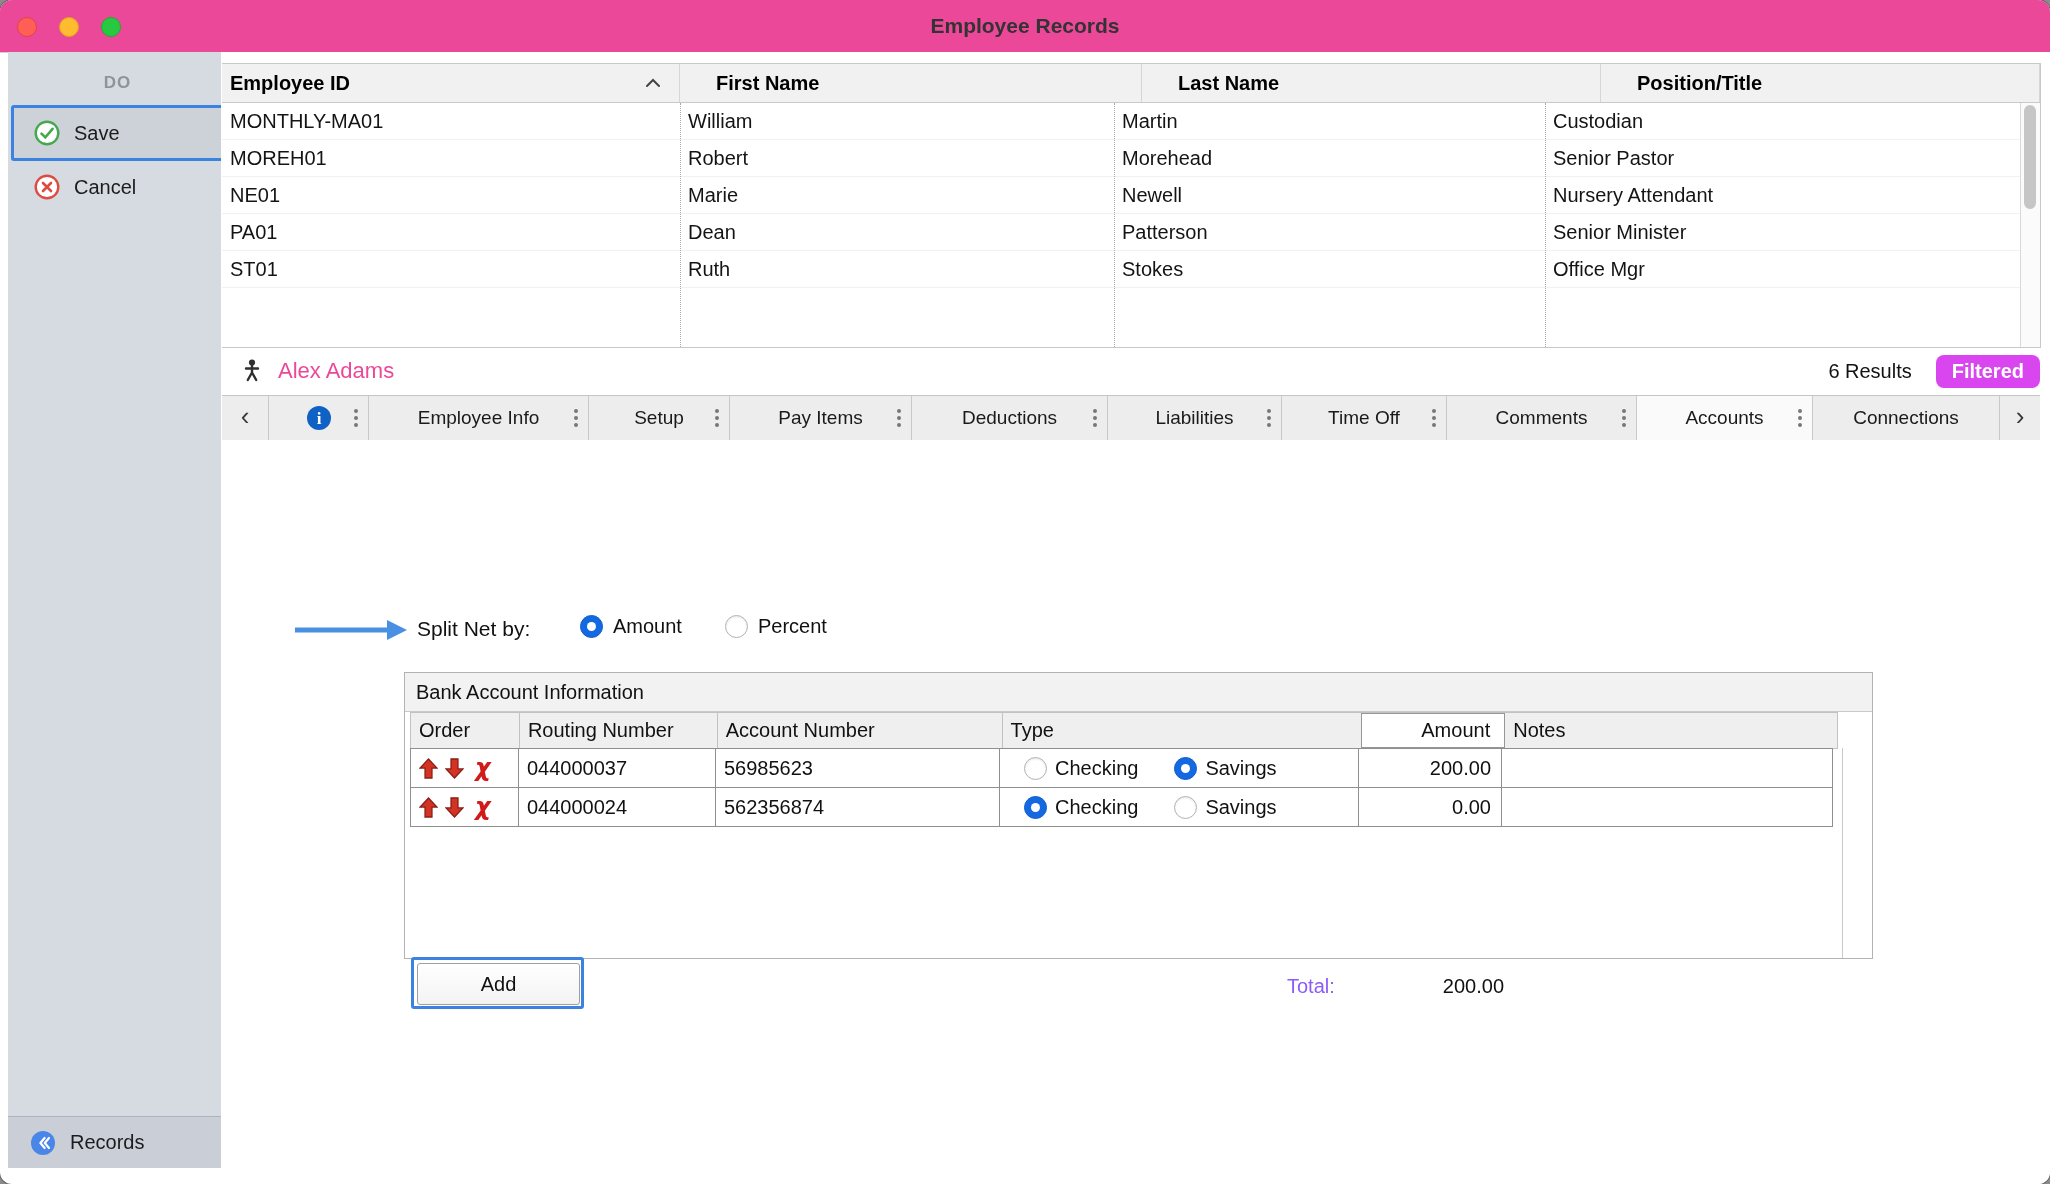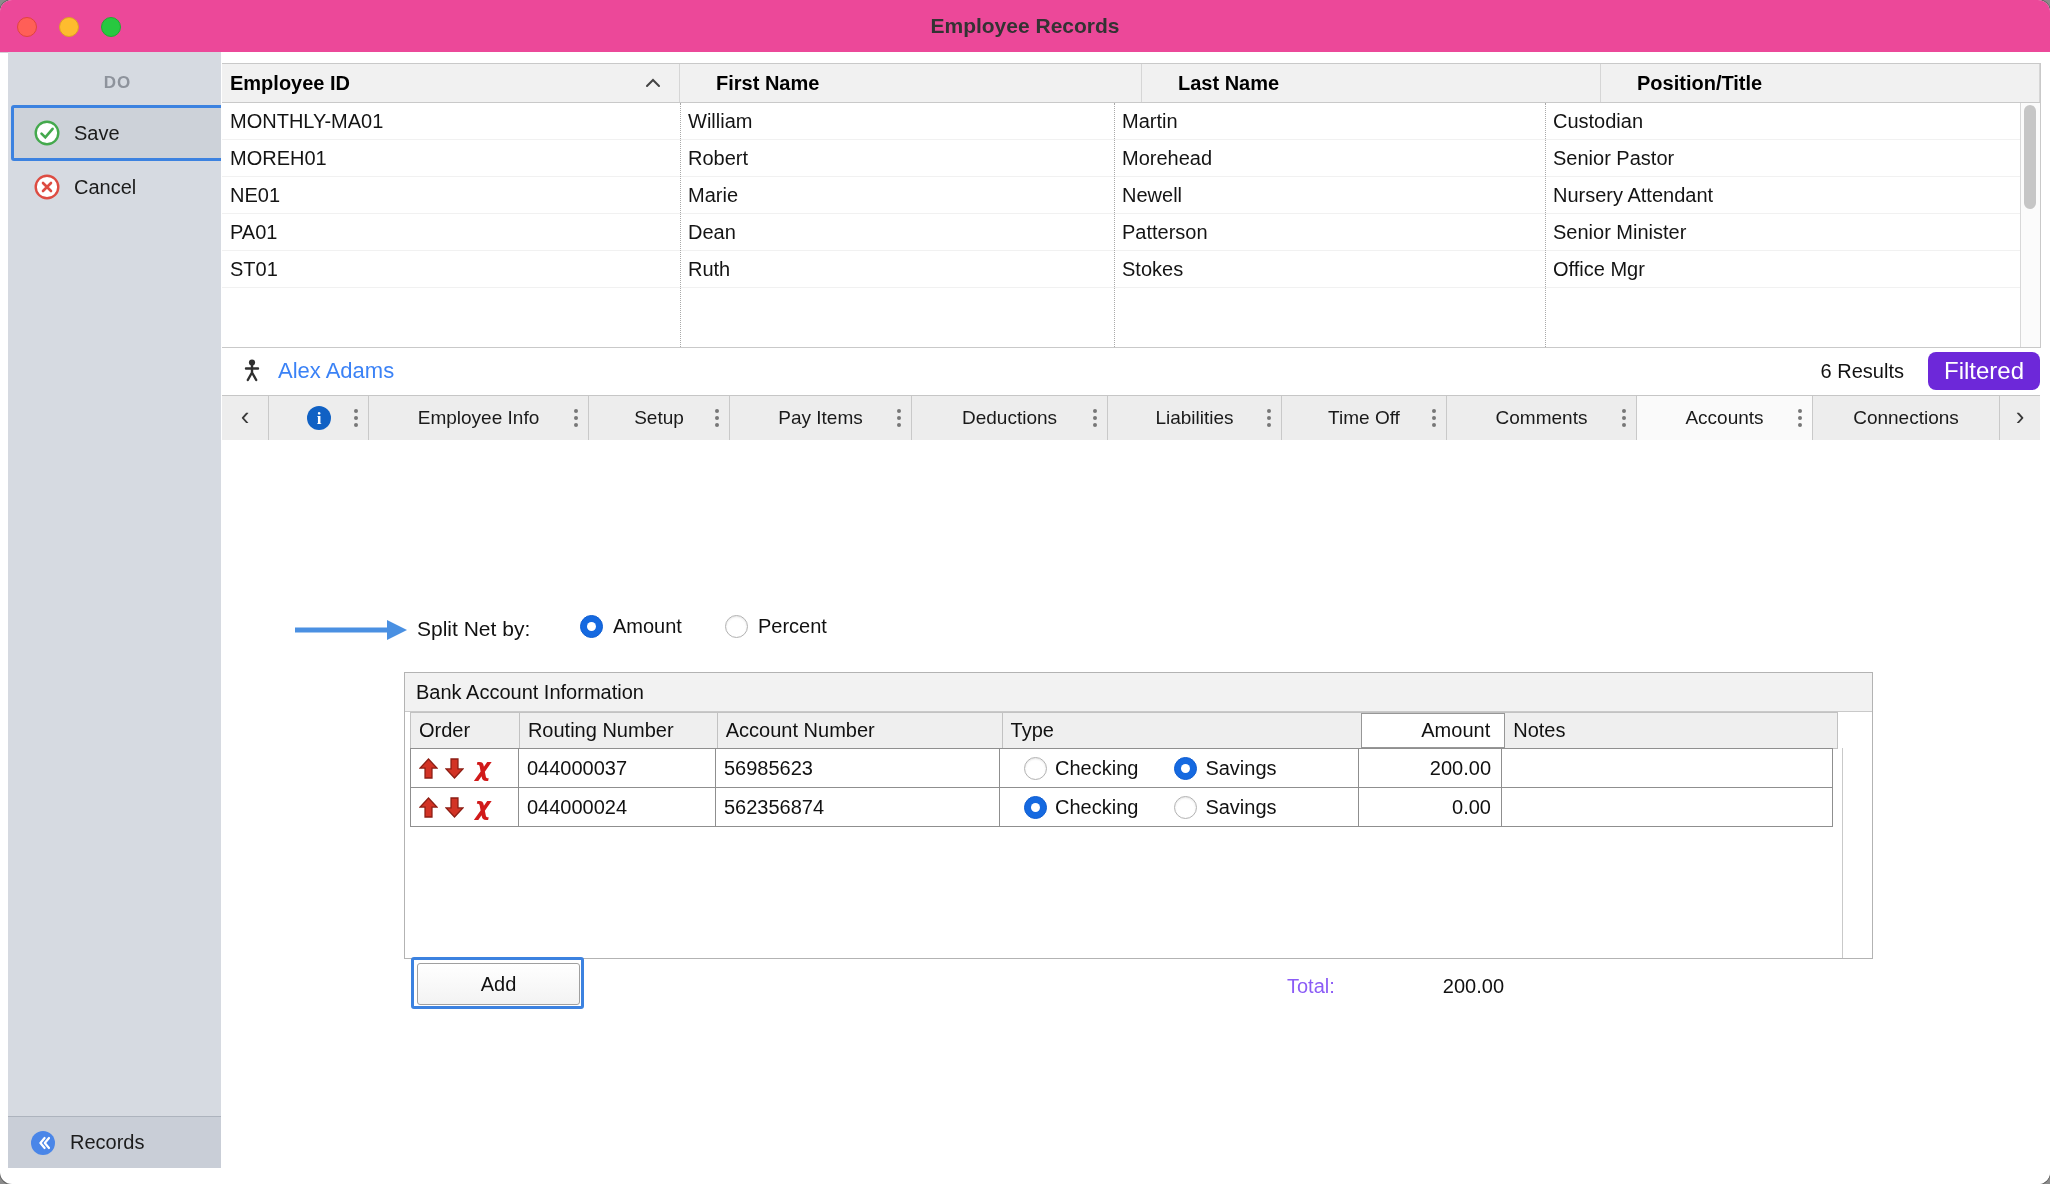--- a/index.html
+++ b/index.html
@@ -33,24 +33,24 @@
   .emp-body{position:relative;height:244px;}
   .emp-row{display:flex;height:36px;align-items:center;margin-right:19px;border-bottom:1px solid #f1f1f1;font-size:20px;color:#141414;}
   .emp-row.selected{background:#e2e2e2;}
   .ec{padding-left:8px;box-sizing:border-box;overflow:hidden;white-space:nowrap;}
   .vline{position:absolute;top:0;bottom:0;width:0;border-left:1px dotted #a9a9a9;}
   .emp-scroll{position:absolute;right:0;top:0;bottom:0;width:19px;background:#fbfbfb;border-left:1px solid #d8d8d8;}
   .emp-thumb{position:absolute;left:3px;top:2px;width:12px;height:104px;background:#c6c6c6;border-radius:6px;}
 
   
   .recbar{position:absolute;left:1px;top:298px;width:1818px;height:42px;display:flex;align-items:center;}
-  .rec-name{font-size:22px;color:#3b82f6;margin-left:14px;}
+  .rec-name{font-size:22px;color:#ec4899;margin-left:14px;}
   .rec-right{margin-left:auto;display:flex;align-items:center;gap:24px;}
   .rec-results{font-size:20px;color:#111;}
-  .badge{background:#6d28d9;color:#fff;font-weight:normal;font-size:24px;padding:5px 16px;border-radius:8px;}
+  .badge{background:#d946ef;color:#fff;font-weight:bold;font-size:20px;padding:5px 16px;border-radius:8px;}
 
   
   .tabbar{position:absolute;left:1px;top:343px;width:1818px;height:44px;background:#ededed;border-top:1px solid #c6c6c6;border-bottom:1px solid #c6c6c6;display:flex;box-sizing:content-box;font-size:19px;color:#1a1a1a;}
   .tcell{border-right:1px solid #c9c9c9;display:flex;align-items:center;justify-content:center;position:relative;box-sizing:border-box;flex:none;}
   .tcell.active{background:#fafafa;}
   .chev{font-size:26px;color:#3a3a3a;padding-bottom:4px;}
   .dots{position:absolute;right:10px;top:50%;transform:translateY(-50%);display:flex;flex-direction:column;gap:3px;}
   .dots i{width:4px;height:4px;border-radius:50%;background:#777;}
 
   

